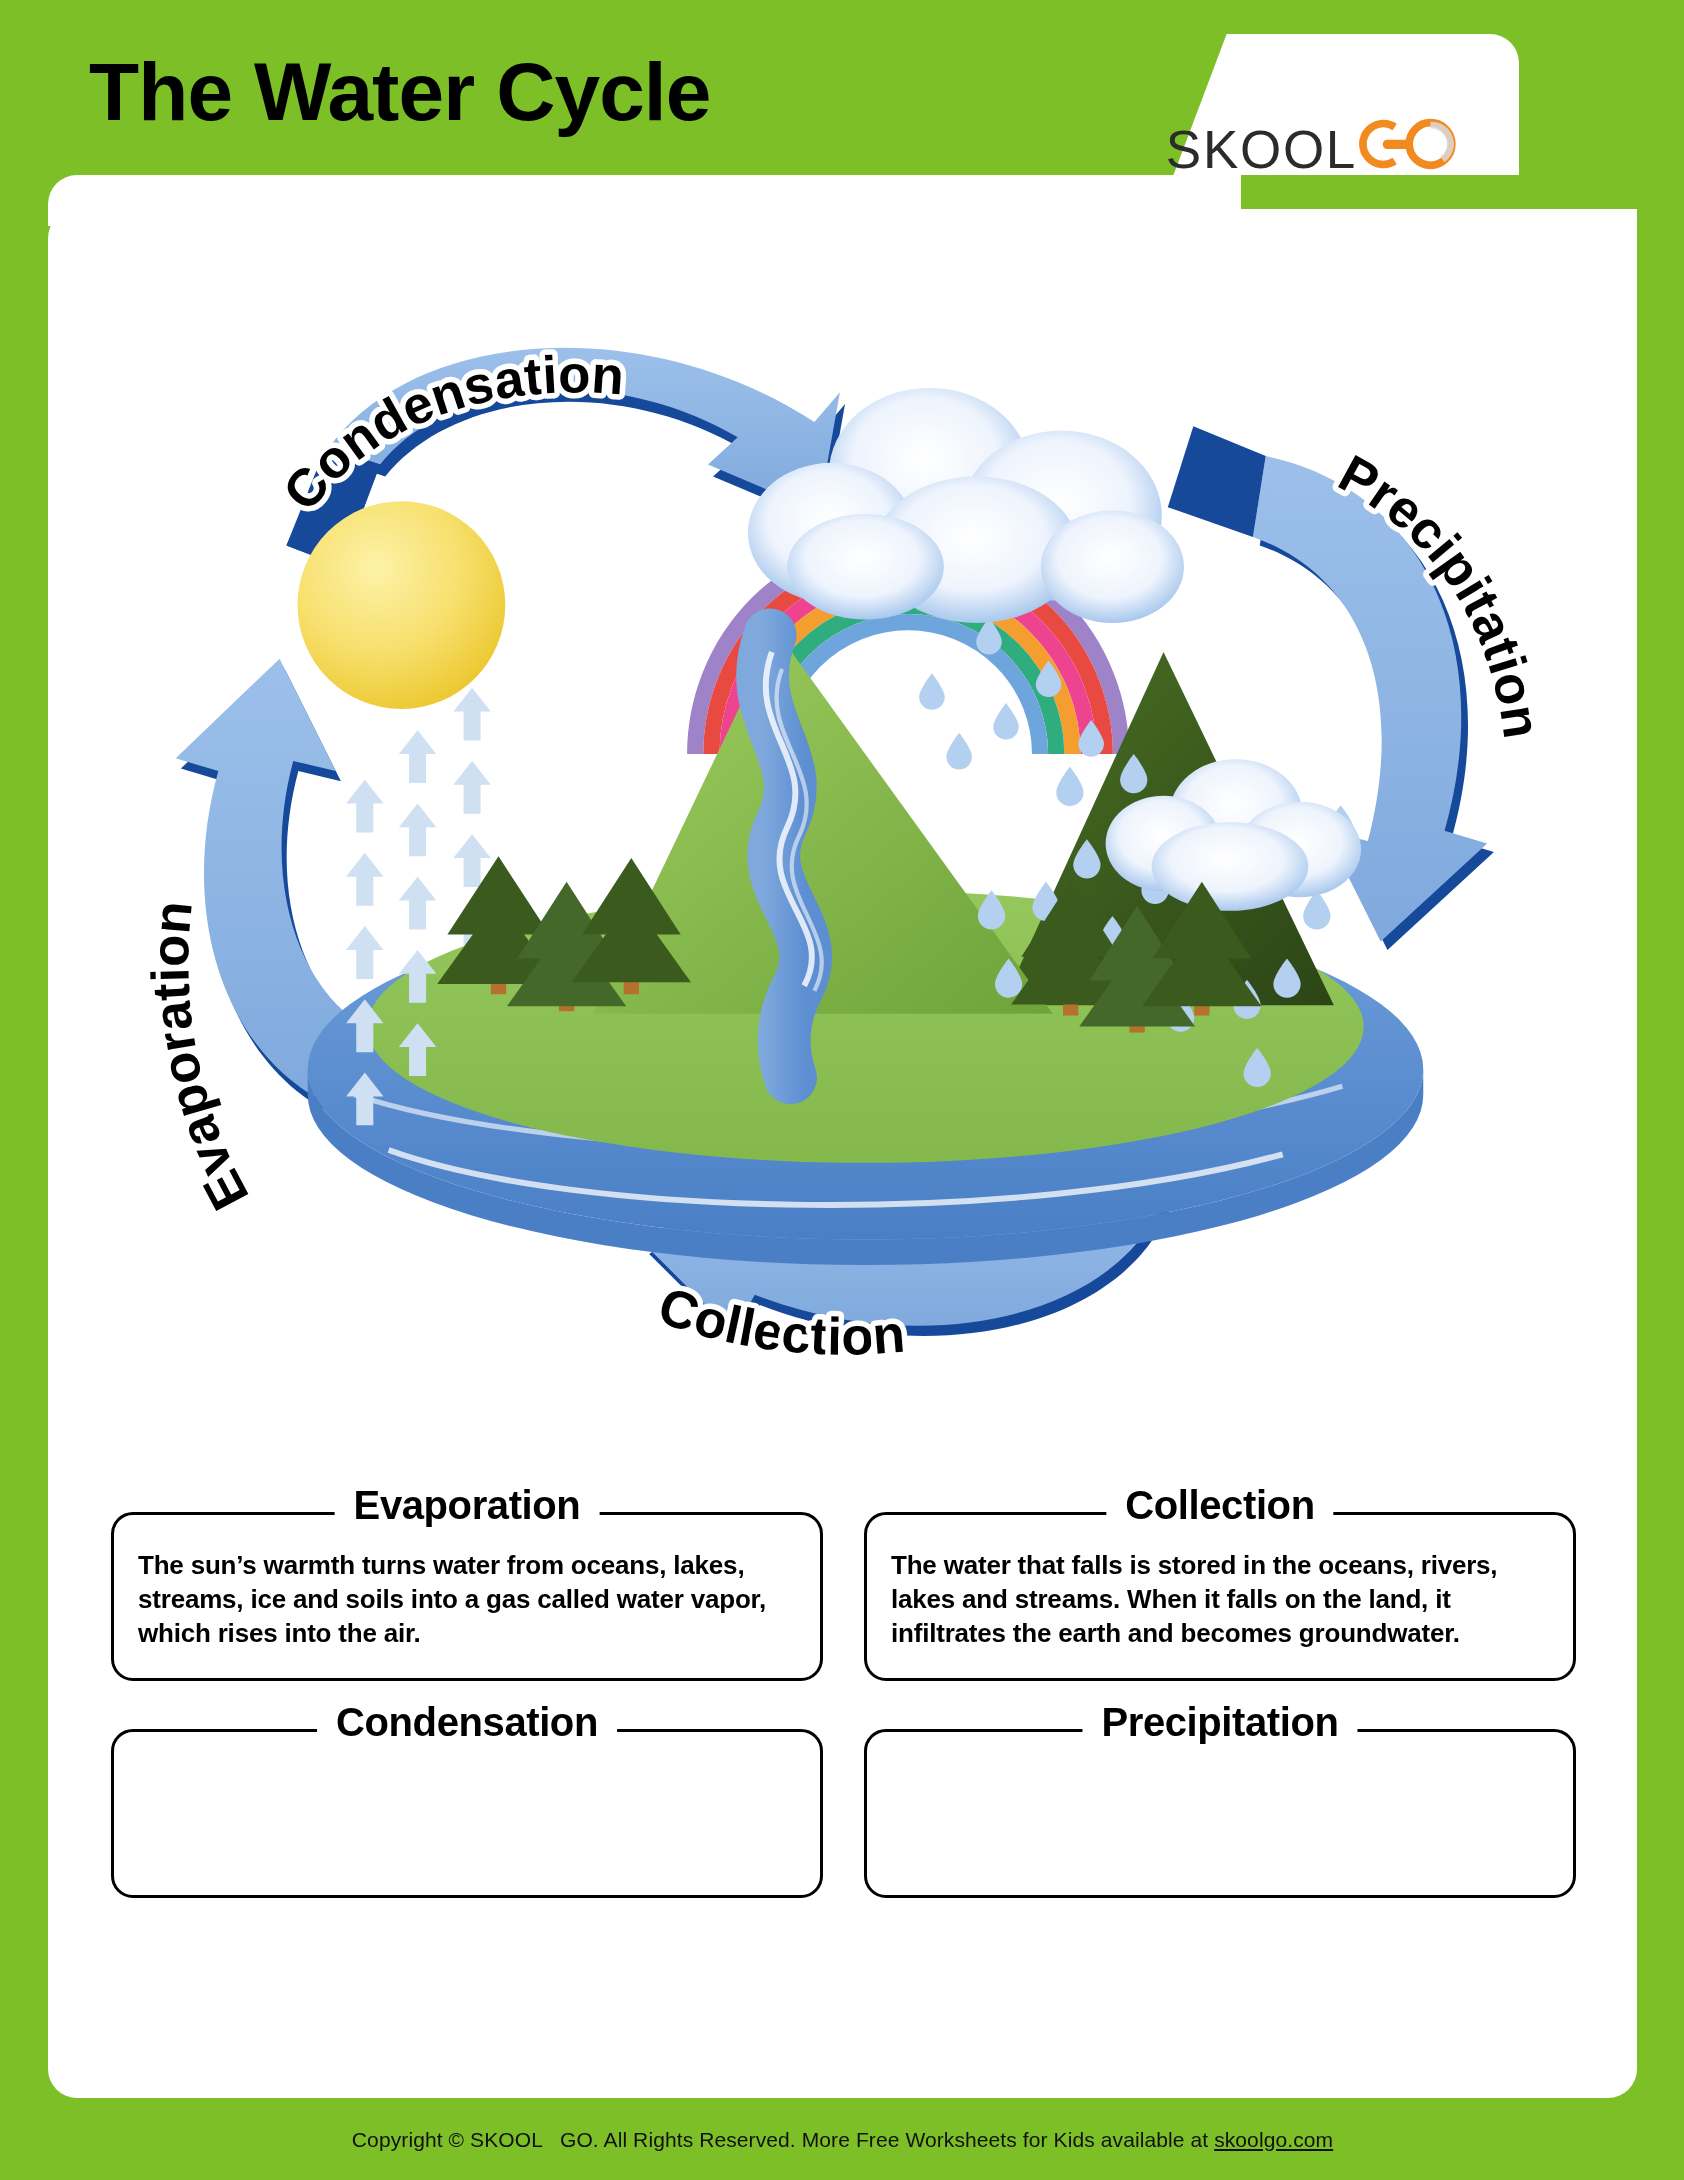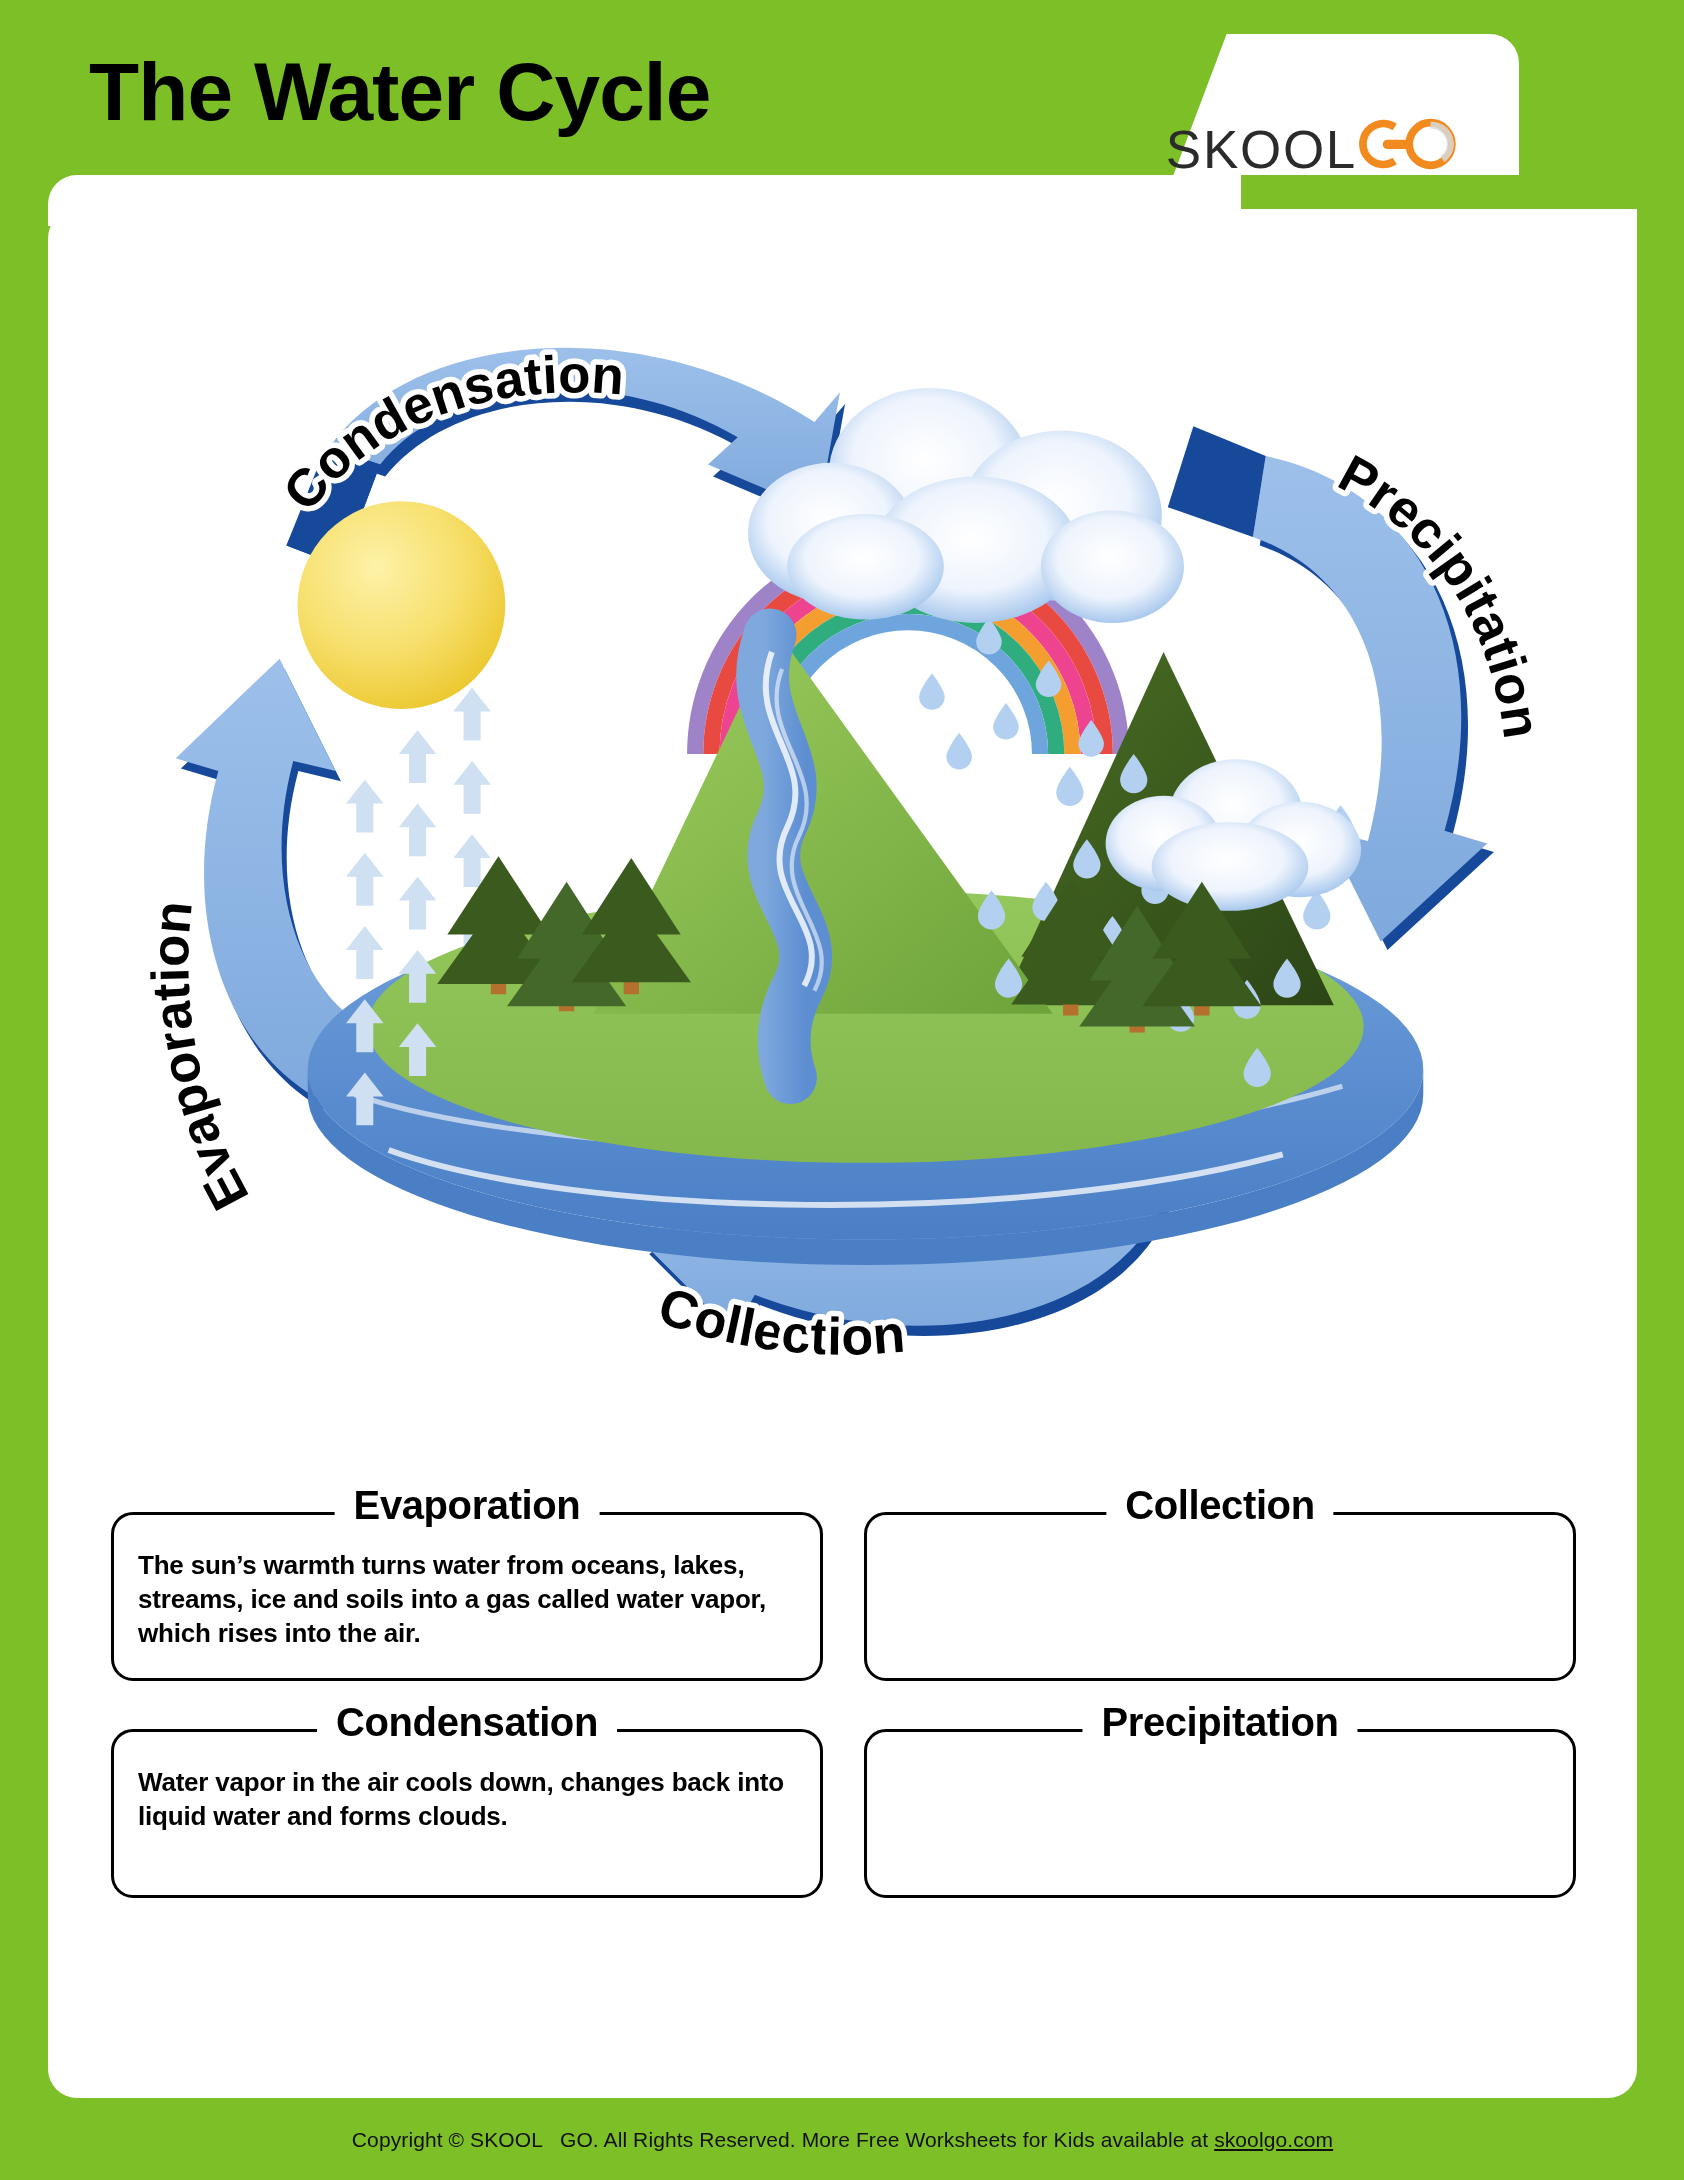--- a/index.html
+++ b/index.html
@@ -382,26 +382,26 @@
 </div>
 
 <div class="boxes">
   <div class="box-row">
     <div class="info-box">
       <div class="info-box-title">Evaporation</div>
       <div class="info-box-body">The sun’s warmth turns water from oceans, lakes, streams, ice and soils into a gas called water vapor, which rises into the air.</div>
     </div>
     <div class="info-box">
       <div class="info-box-title">Collection</div>
+      <div class="info-box-body">The water that falls is stored in the oceans, rivers, lakes and streams. When it falls on the land, it infiltrates the earth and becomes groundwater.</div>
     </div>
   </div>
   <div class="box-row">
     <div class="info-box">
       <div class="info-box-title">Condensation</div>
-      <div class="info-box-body">Water vapor in the air cools down, changes back into liquid water and forms clouds.</div>
     </div>
     <div class="info-box">
       <div class="info-box-title">Precipitation</div>
     </div>
   </div>
 </div>
 
 <div class="footer">
   <div class="footer-text">
     <span>Copyright © SKOOL</span><b>GO</b><span>. All Rights Reserved. More Free Worksheets for Kids available at </span><u>skoolgo.com</u>

